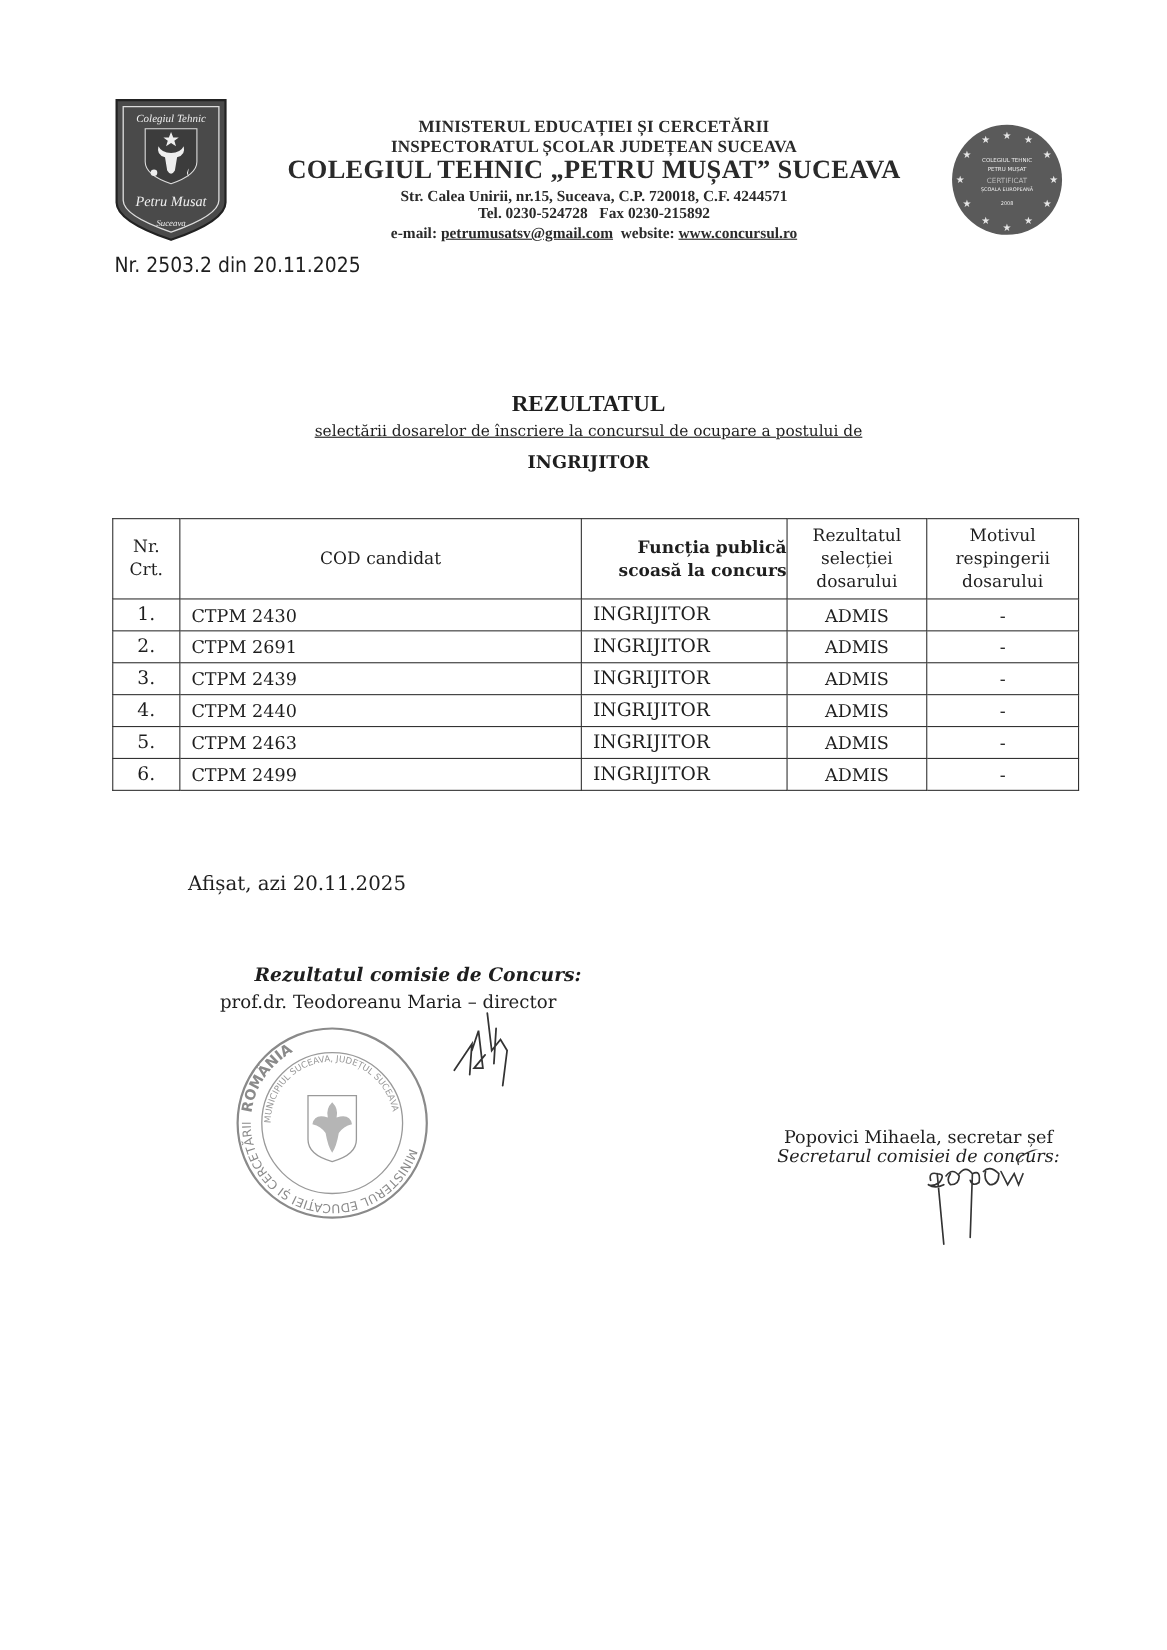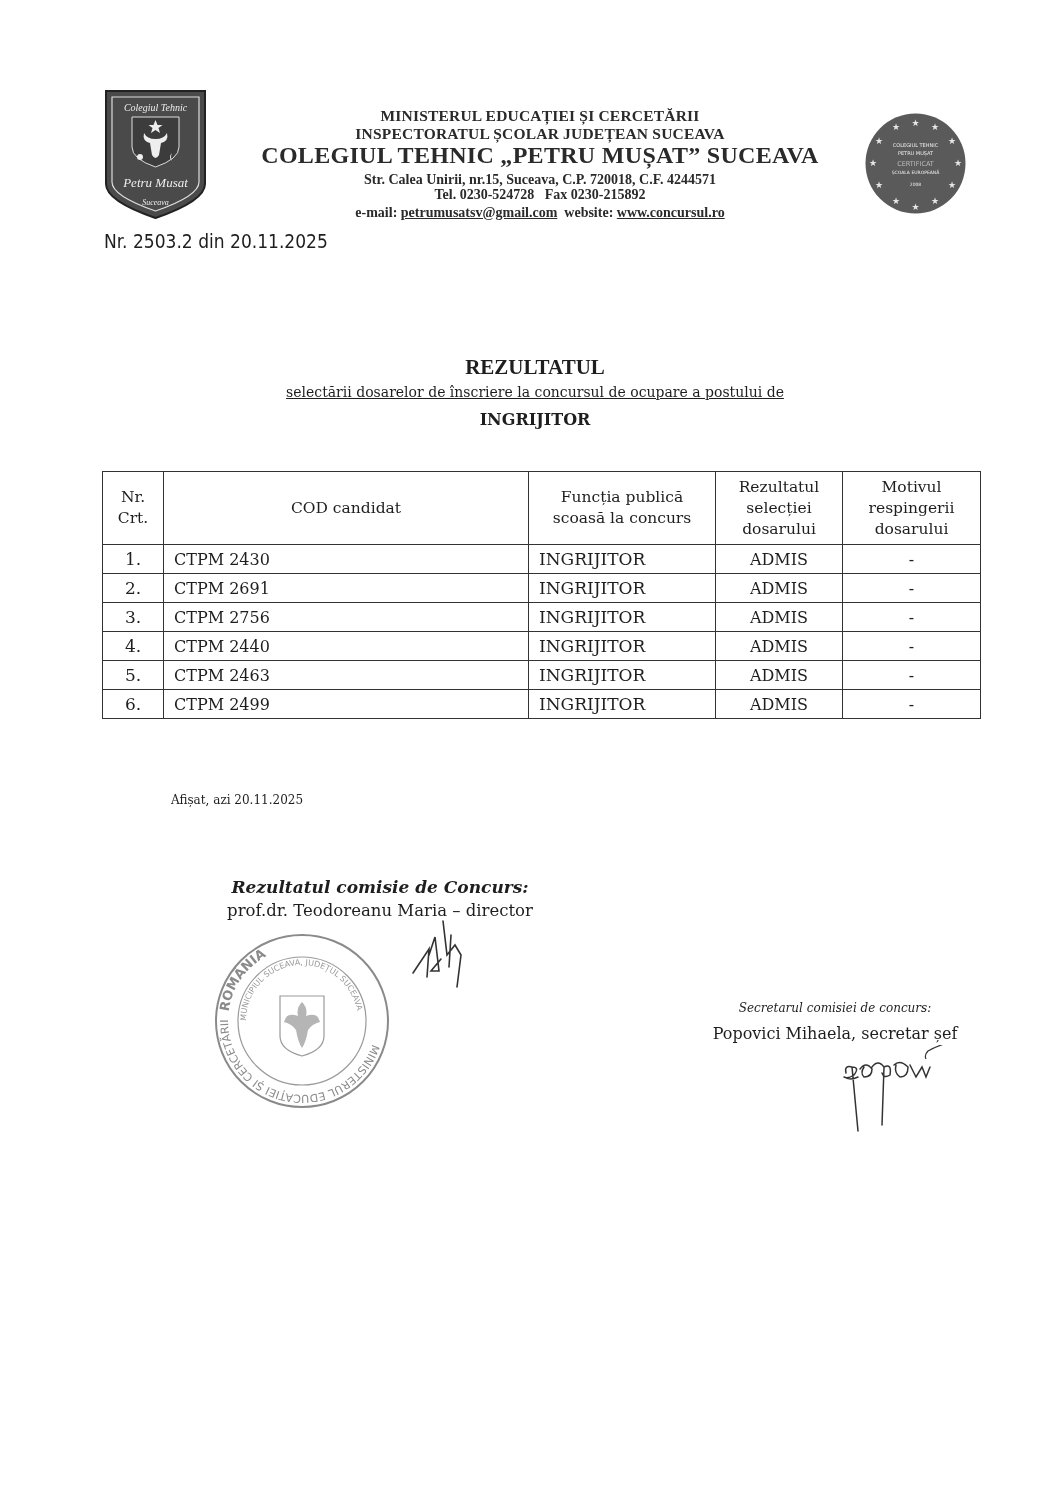--- a/index.html
+++ b/index.html
@@ -31,29 +31,29 @@
   #results-table { left: 102px; top: 471px; border-collapse: collapse; font-family: "DejaVu Serif", serif; font-size: 16px; }
   #results-table td, #results-table th { border: 1.5px solid #333; padding: 0; font-weight: normal; }
   #results-table th { height: 72px; line-height: 21px; text-align: center; font-size: 15.5px; }
   #results-table td { height: 28px; }
   .c1 { width: 60px; text-align: center; font-size: 17px; }
   .c2 { width: 354px; text-align: left; padding-left: 10px !important; }
   .c3 { width: 176px; text-align: left; padding-left: 10px !important; font-size: 17px; }
   .c4 { width: 126px; text-align: center; }
   .c5 { width: 137px; text-align: center; }
 
-  #posted { left: 171px; top: 793px; font-size: 12px; font-family: "DejaVu Serif", serif; }
+  #posted { left: 171px; top: 793px; font-size: 18px; font-family: "DejaVu Serif", serif; }
 
   #president-title { left: 200px; width: 360px; text-align: center; top: 877px; font-size: 17px; font-weight: bold; font-style: italic; font-family: "DejaVu Serif", serif; }
-  #president-name { left: 200px; width: 360px; text-align: center; top: 901px; font-size: 16.5px; font-family: "DejaVu Serif", serif; }
+  #president-name { left: 200px; width: 360px; text-align: left; top: 901px; font-size: 16.5px; font-family: "DejaVu Serif", serif; }
 
   #stamp { left: 212px; top: 932px; width: 180px; height: 178px; }
   #sig-president { left: 405px; top: 915px; width: 70px; height: 80px; }
 
-  #secretary-title { left: 690px; width: 290px; text-align: center; top: 1001px; font-size: 12px; font-style: italic; font-family: "DejaVu Serif", serif; }
+  #secretary-title { left: 690px; width: 290px; text-align: center; top: 1041px; font-size: 16px; font-style: italic; font-family: "DejaVu Serif", serif; }
   #secretary-name { left: 690px; width: 290px; text-align: center; top: 1024px; font-size: 16px; font-family: "DejaVu Serif", serif; }
   #sig-secretary { left: 838px; top: 1045px; width: 125px; height: 90px; }
 </style>
 </head>
 <body>
 
 <svg id="crest" class="abs" viewBox="0 0 103 131">
   <path d="M2 2 H101 V95 Q101 112 51.5 129 Q2 112 2 95 Z" fill="#4a4a4a" stroke="#222" stroke-width="2"></path>
   <path d="M8 8 H95 V93 Q95 107 51.5 122 Q8 107 8 93 Z" fill="none" stroke="#ddd" stroke-width="1.2"></path>
   <text x="51.5" y="22" text-anchor="middle" font-family="Liberation Serif, serif" font-size="10" fill="#eee" font-style="italic">Colegiul Tehnic</text>
@@ -103,21 +103,21 @@
 <div id="title-main" class="abs title serif">REZULTATUL</div>
 <div id="title-sub" class="abs title sans">selectării dosarelor de înscriere la concursul de ocupare a postului de</div>
 <div id="title-post" class="abs title sans">INGRIJITOR</div>
 
 <table id="results-table" class="abs">
   <thead>
     <tr>
       <th class="c1"><span style="white-space: pre-line;">Nr.
 Crt.</span></th>
       <th class="c2" style="text-align:center;padding-left:0 !important;"><span style="white-space: pre-line;">COD candidat</span></th>
-      <th class="c3" style="text-align:center;padding-left:0 !important;font-size:15.5px;"><span style="white-space: pre-line;">Funcția publică
+      <th class="c3" style="text-align:right;padding-left:0 !important;font-size:15.5px;font-weight:bold;"><span style="white-space: pre-line;">Funcția publică
 scoasă la concurs</span></th>
       <th class="c4"><span style="white-space: pre-line;">Rezultatul
 selecției
 dosarului</span></th>
       <th class="c5"><span style="white-space: pre-line;">Motivul
 respingerii
 dosarului</span></th>
     </tr>
   </thead>
   <tbody>
@@ -130,21 +130,21 @@
     </tr>
     <tr>
       <td class="c1">2.</td>
       <td class="c2">CTPM 2691</td>
       <td class="c3">INGRIJITOR</td>
       <td class="c4">ADMIS</td>
       <td class="c5">-</td>
     </tr>
     <tr>
       <td class="c1">3.</td>
-      <td class="c2">CTPM 2756</td>
+      <td class="c2">CTPM 2439</td>
       <td class="c3">INGRIJITOR</td>
       <td class="c4">ADMIS</td>
       <td class="c5">-</td>
     </tr>
     <tr>
       <td class="c1">4.</td>
       <td class="c2">CTPM 2440</td>
       <td class="c3">INGRIJITOR</td>
       <td class="c4">ADMIS</td>
       <td class="c5">-</td>

